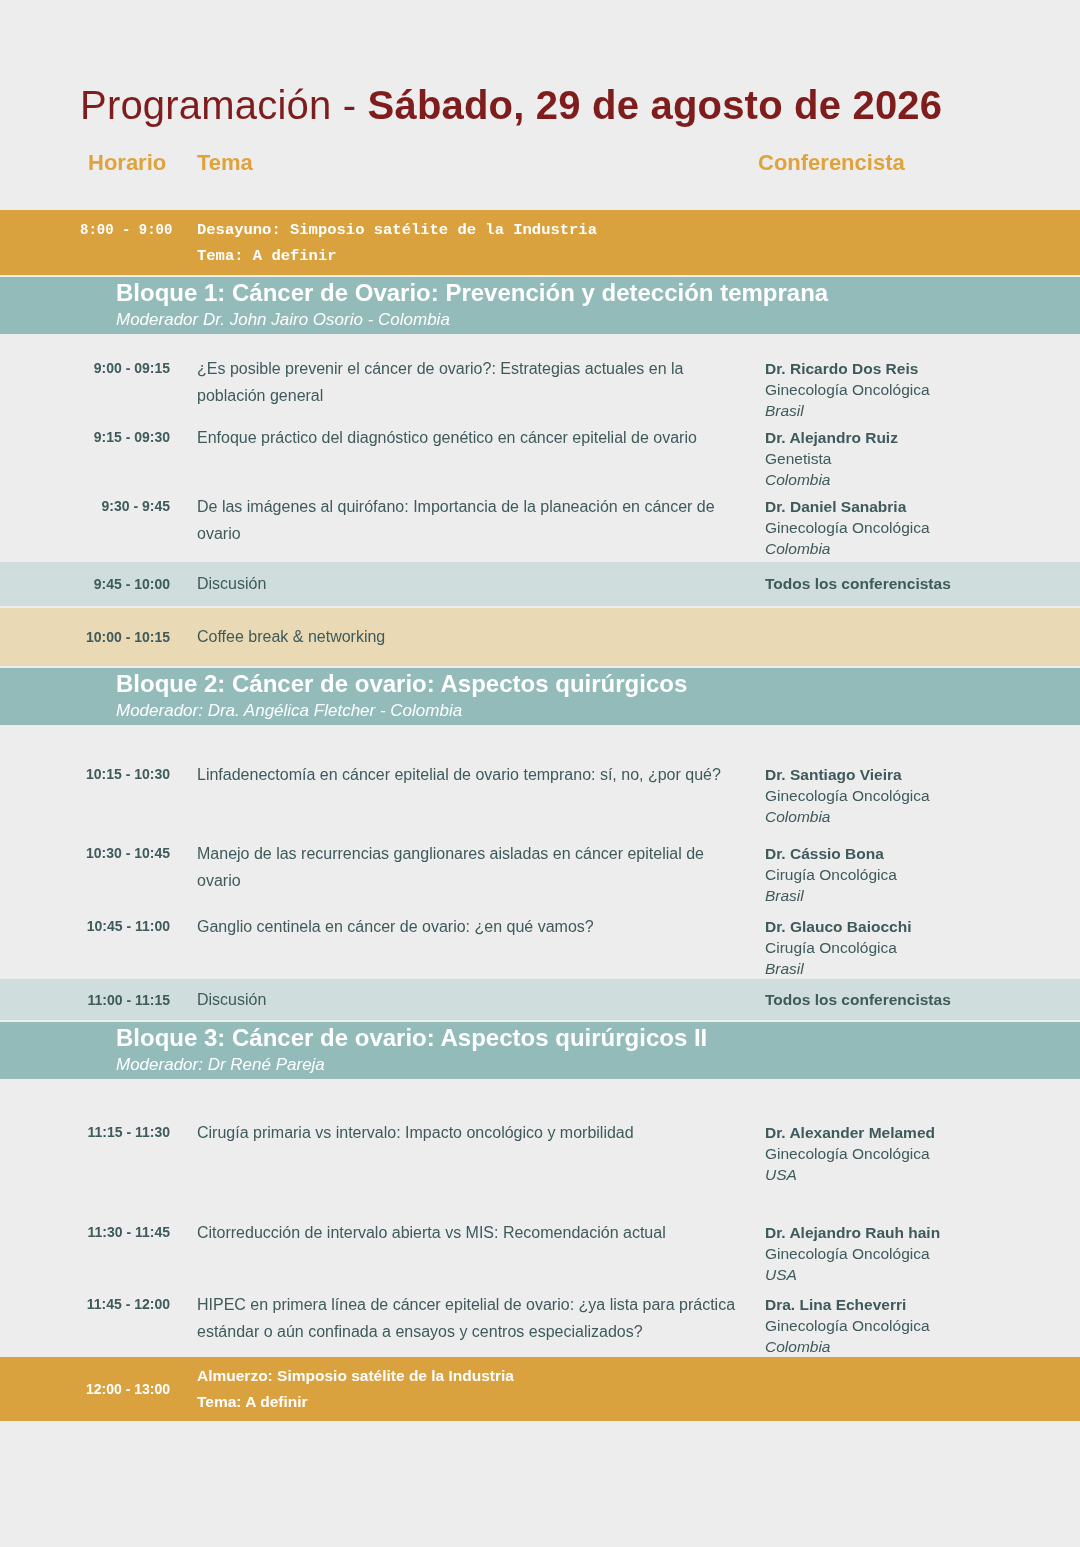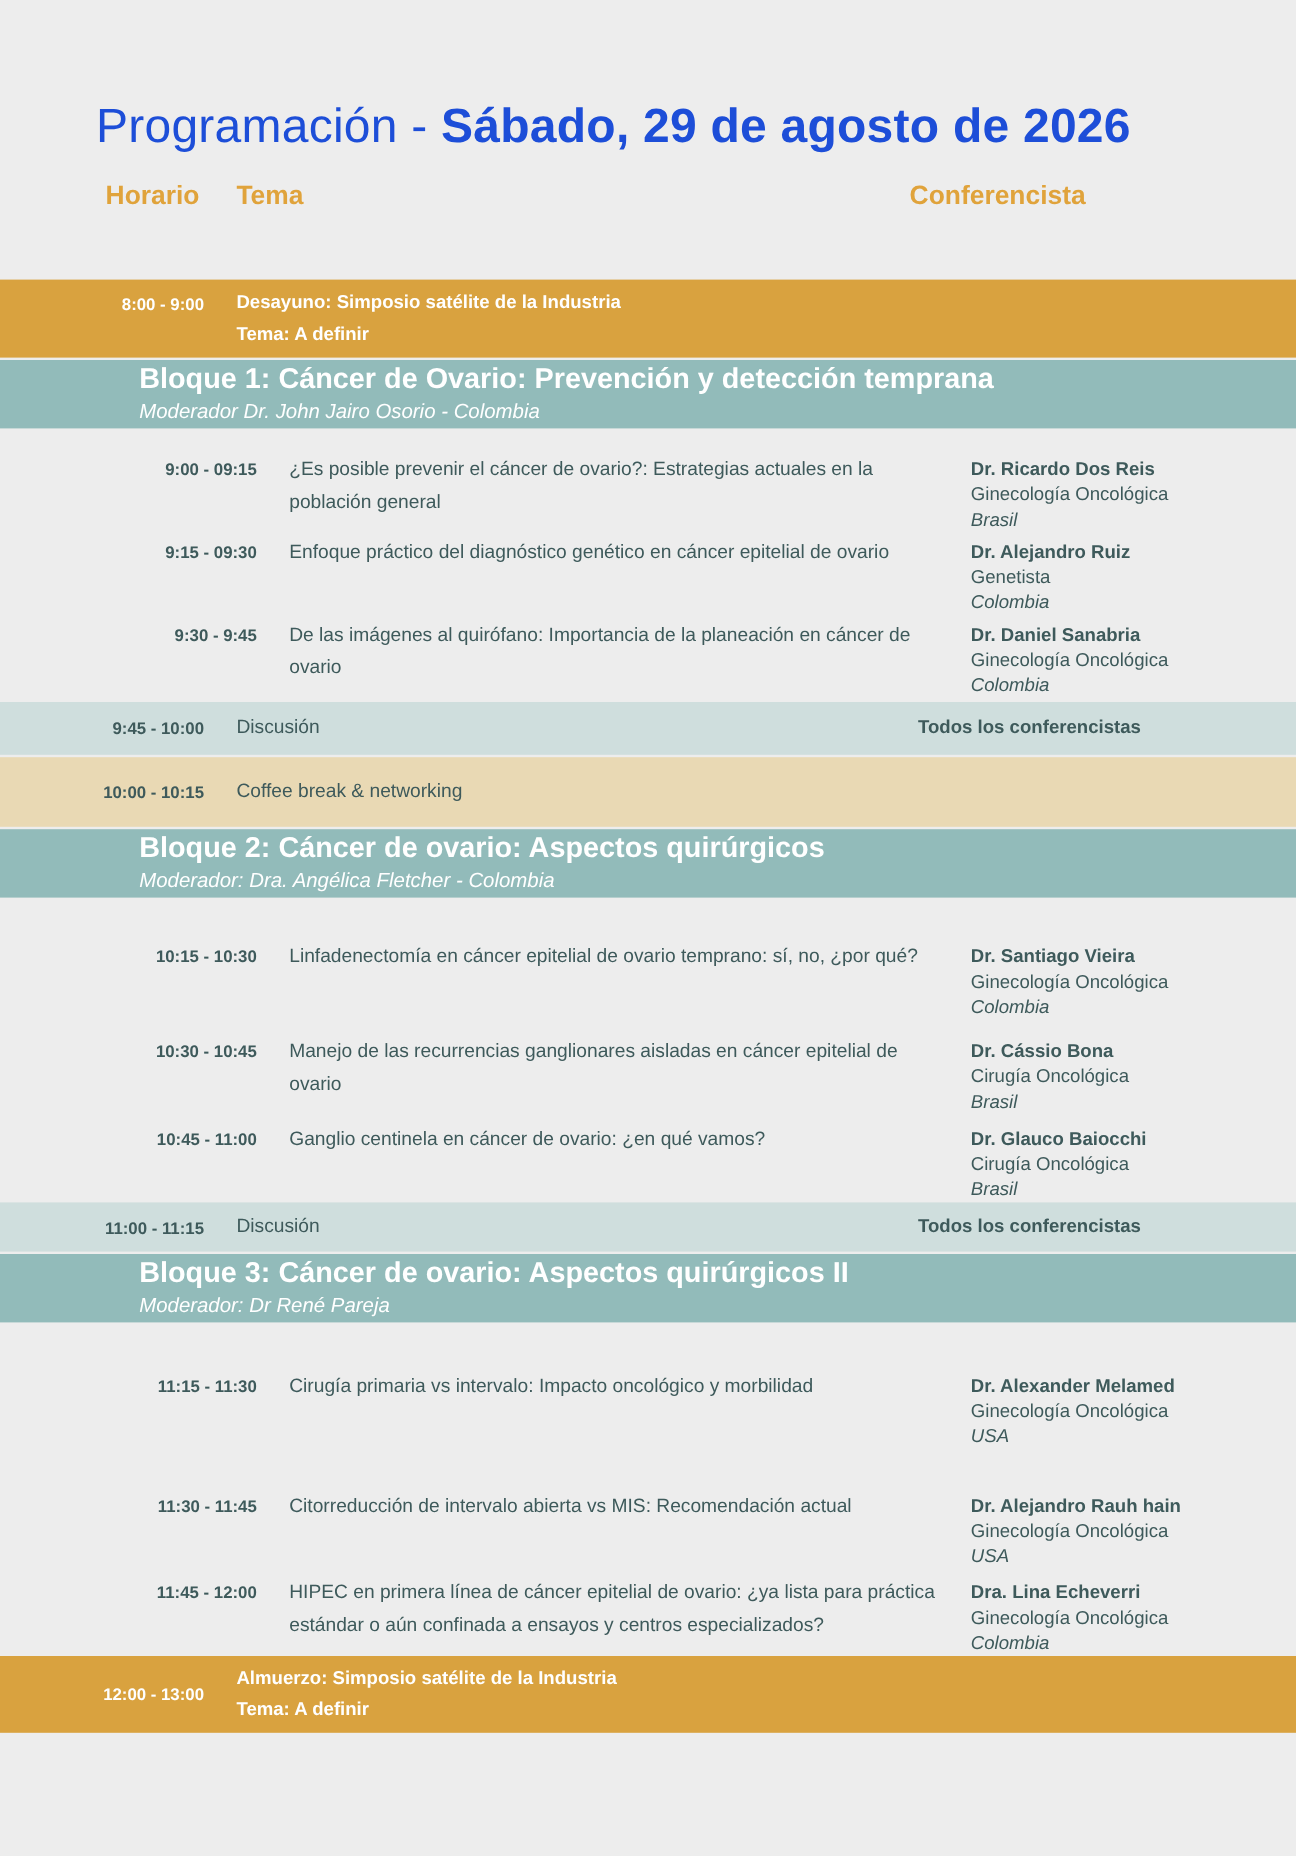--- a/index.html
+++ b/index.html
@@ -11,40 +11,40 @@
     background: #EDEDED;
     overflow: hidden;
     font-family: "Liberation Sans", sans-serif;
     color: #3E5A5B;
   }
   
   .page-title {
     margin: 82px 0 0 80px;
     font-size: 40px;
     line-height: 46px;
-    color: #1d4ed8;
+    color: #7f1d1d;
     font-weight: 400;
     letter-spacing: 0.2px;
     white-space: nowrap;
   }
   .page-title .title-date { font-weight: 700; }
   .col-headers {
     display: flex;
     margin-top: 22px;
     font-size: 22px;
     line-height: 26px;
     font-weight: 700;
     color: #E0A33B;
   }
   .ch-horario { margin-left: 88px; width: 109px; }
   .ch-tema    { width: 561px; }
   .ch-conferencista { flex: 1; }
 
   
-  #schedule > :first-child { margin-top: 57px; }
+  #schedule > :first-child { margin-top: 34px; font-family: Liberation Mono, monospace; }
   .row { display: flex; }
   .band { width: 100%; }
   .band + .band { margin-top: 2px; }
 
   .cell-time {
     width: 90px;
     margin-left: 80px;
     text-align: right;
     font-weight: 700;
     font-size: 14px;
@@ -60,21 +60,21 @@
   .cell-speaker {
     margin-left: 23px;
     flex: 1;
     font-size: 15.5px;
     line-height: 21px;
     padding-top: 3px;
   }
   .speaker-name { font-weight: 700; }
   .speaker-country { font-style: italic; }
 
-  .row-talk { min-height: 69px; padding-left: 44px; }
+  .row-talk { min-height: 69px; }
 
   .row-break {
     background: #D9A23F;
     color: #FFFFFF;
     align-items: center;
     height: 65px;
   }
   .row-break .cell-time { color: #FFFFFF; line-height: 26px; }
   .break-lines {
     margin-left: 27px;

